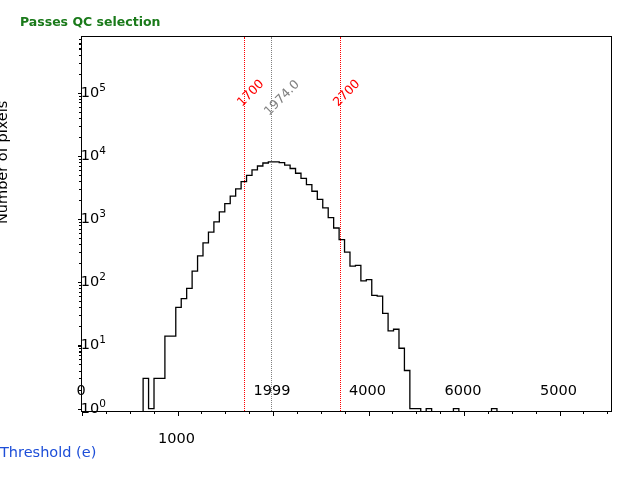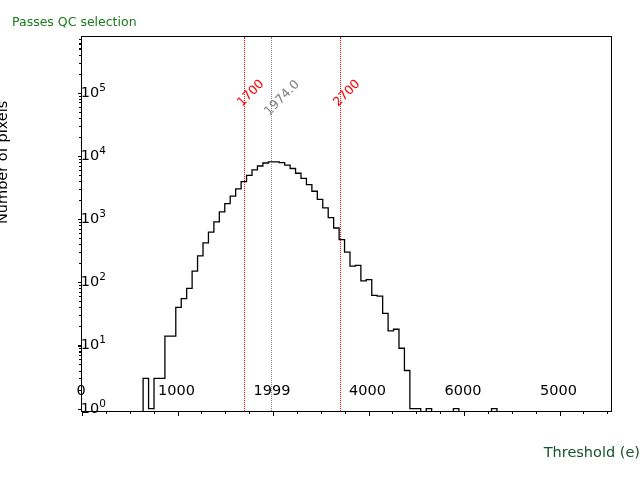--- a/index.html
+++ b/index.html
@@ -34,32 +34,32 @@
   .ytick{position:absolute;left:-4.5px;height:1.15px;width:4.5px;background:#000;}
   .ytick-minor{position:absolute;left:-2.6px;height:1.05px;width:2.6px;background:#000;}
   .yticklabel{
     position:absolute;right:534px;font-size:14.5px;color:#000;
     transform:translateY(-50%);white-space:nowrap;text-align:right;
   }
   .yticklabel sup{font-size:10.5px;vertical-align:super;line-height:0;}
 
   
   #xlabel{
-    position:absolute;left:0;top:444px;width:640px;text-align:right;
-    font-size:14.5px;color:#14532d;
+    position:absolute;left:0;top:444px;width:640px;text-align:left;
+    font-size:14.5px;color:#1d4ed8;
   }
   #ylabel{
     position:absolute;left:-6px;top:224px;font-size:14.5px;color:#000;
     transform:rotate(-90deg);transform-origin:0 0;white-space:nowrap;
   }
 
   
   #qc-annotation{
-    position:absolute;left:12px;top:14px;font-size:12.5px;
-    color:#1a7a1a;white-space:nowrap;
+    position:absolute;left:20px;top:14px;font-size:12.5px;
+    color:#1a7a1a;white-space:nowrap;font-weight:bold;
   }
 
   
   .vline{position:absolute;top:0;width:0;height:100%;border-left-width:1.6px;border-left-style:dotted;}
   .vline.red{border-left-color:#ff0000;}
   .vline.gray{border-left-color:#808080;}
   .vlabel{
     position:absolute;font-size:12.5px;white-space:nowrap;
     transform-origin:left bottom;transform:rotate(-45deg);
   }
@@ -164,21 +164,21 @@
         <div class="ytick-minor" style="top: 25.5px;"></div>
         <div class="ytick-minor" style="top: 17.61px;"></div>
         <div class="ytick-minor" style="top: 11.49px;"></div>
         <div class="ytick-minor" style="top: 6.49px;"></div>
         <div class="ytick-minor" style="top: 2.26px;"></div>
       </div>
   </div>
 
   <div id="xticklabel-layer">
       <div class="xticklabel" style="left: 81px;">0</div>
-      <div class="xticklabel" style="left: 176.5px;">1000</div>
+      <div class="xticklabel" style="left: 176.5px; margin-top: 48px;">1000</div>
       <div class="xticklabel" style="left: 272.01px;">1999</div>
       <div class="xticklabel" style="left: 367.51px;">4000</div>
       <div class="xticklabel" style="left: 463.01px;">6000</div>
       <div class="xticklabel" style="left: 558.52px;">5000</div>
     </div>
   <div id="yticklabel-layer">
       <div class="yticklabel" style="top: 407.54px;">10<sup>0</sup></div>
       <div class="yticklabel" style="top: 344.36px;">10<sup>1</sup></div>
       <div class="yticklabel" style="top: 281.18px;">10<sup>2</sup></div>
       <div class="yticklabel" style="top: 218.01px;">10<sup>3</sup></div>

